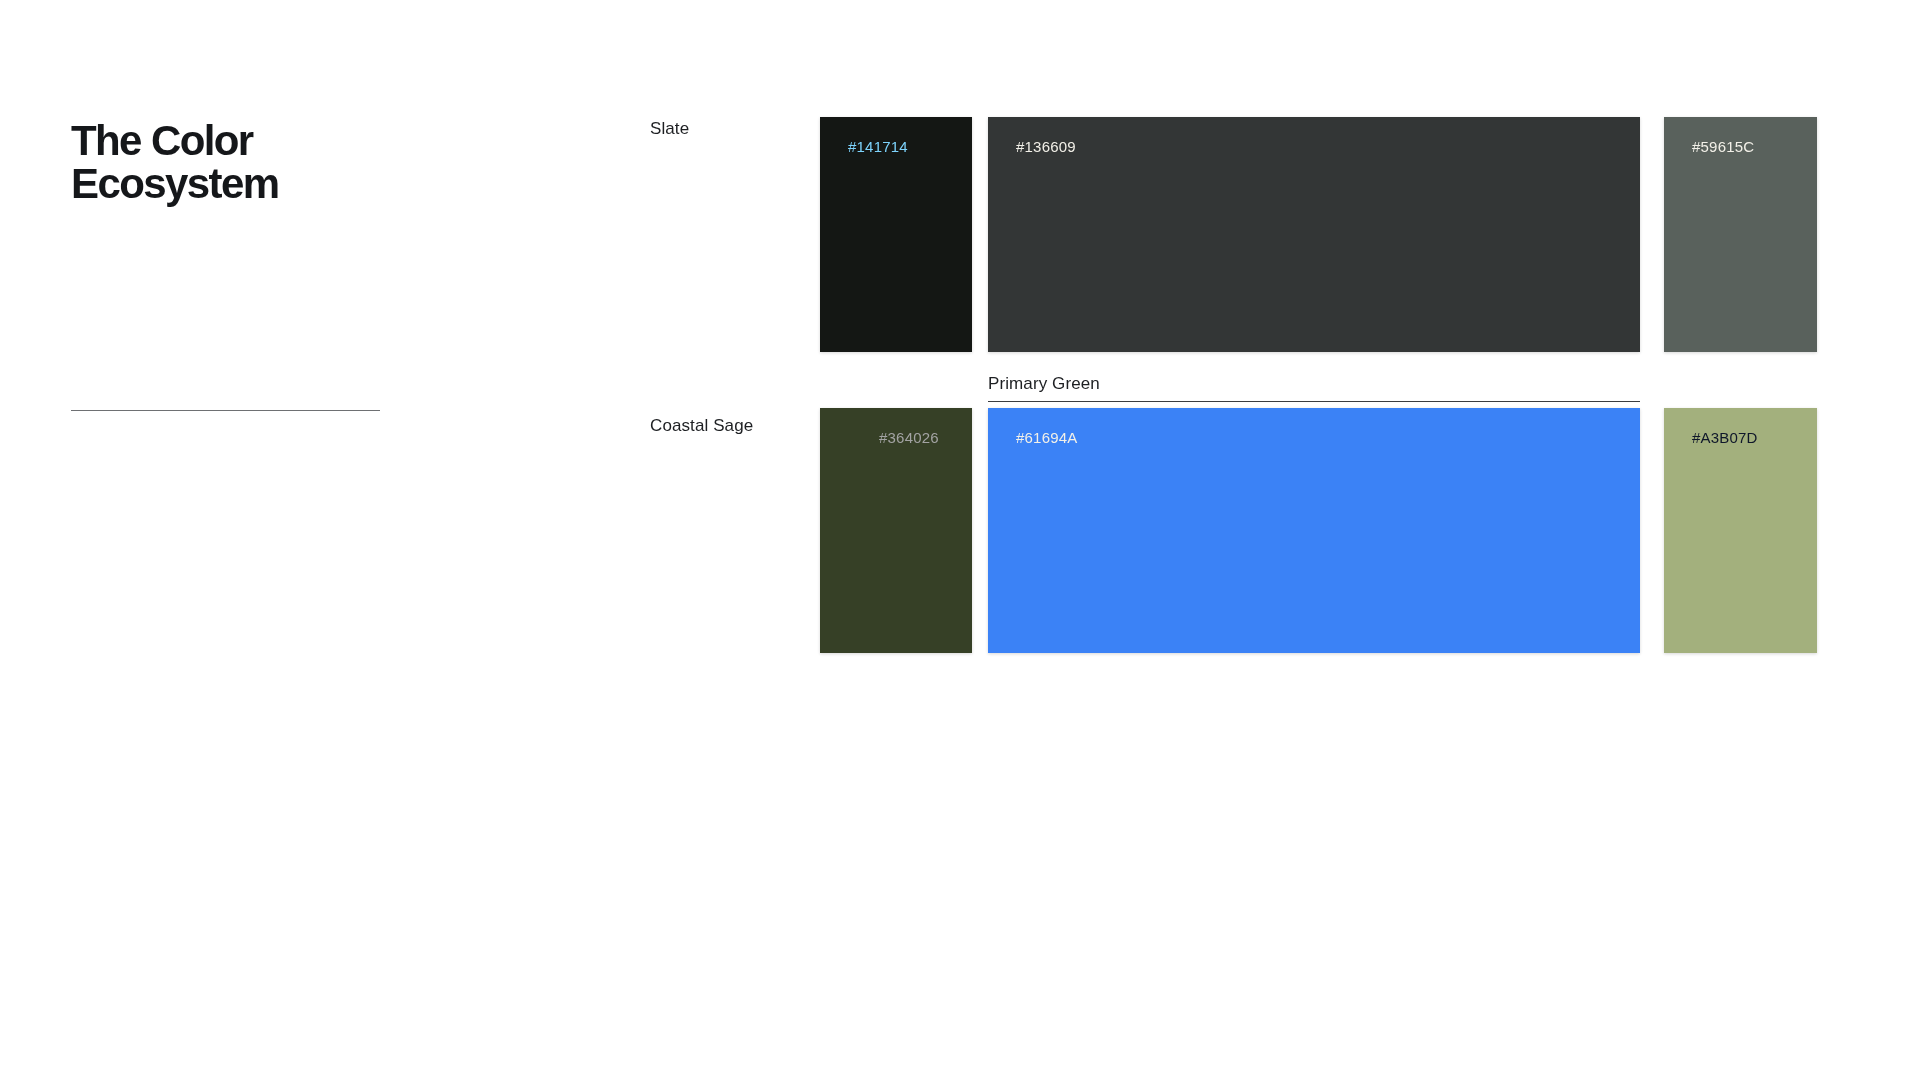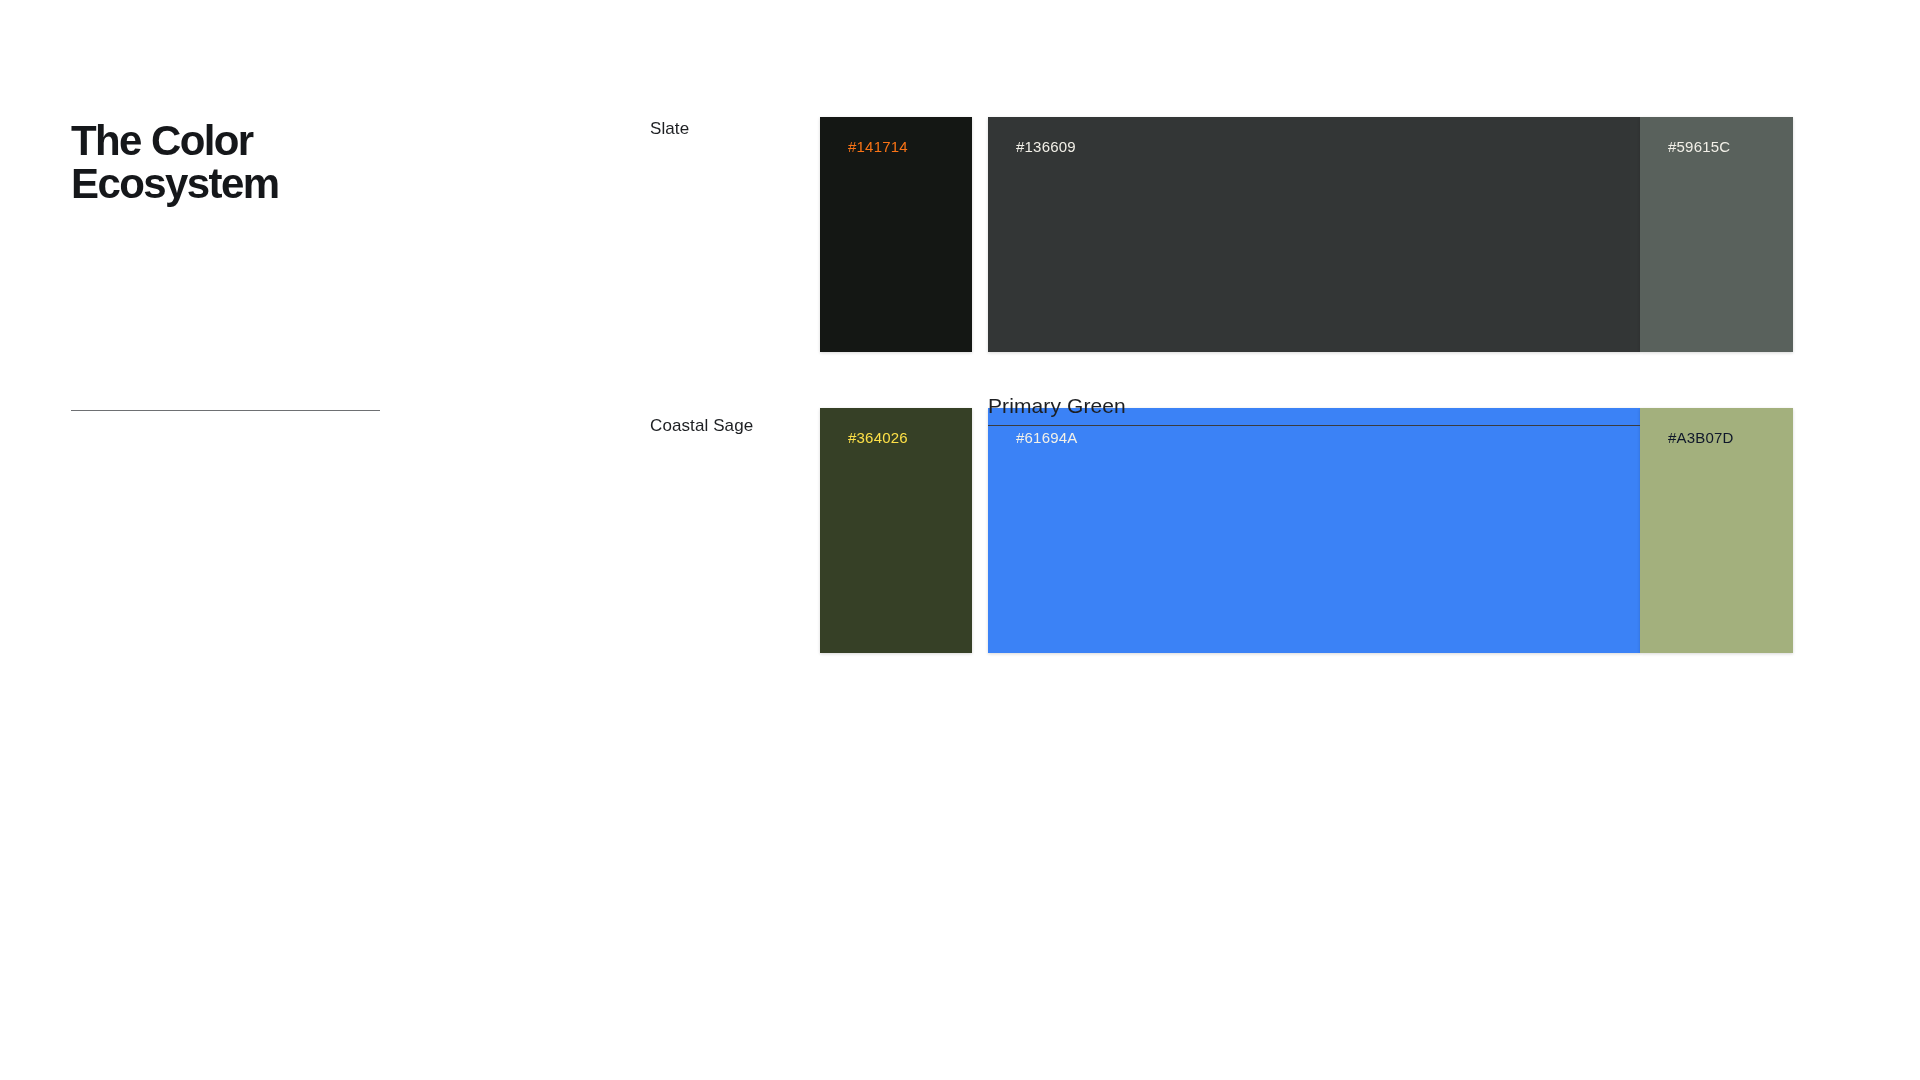--- a/index.html
+++ b/index.html
@@ -86,47 +86,46 @@
 
   .swatch {
     position: absolute;
     top: 0;
     height: 100%;
     box-shadow: 0 1px 3px rgba(0,0,0,0.16);
   }
 
   .swatch.slot-0 { left: 0px;   width: 152px; }
   .swatch.slot-1 { left: 168px; width: 652px; }
-  .swatch.slot-2 { left: 820px; width: 153px; }
+  .swatch.slot-2 { left: 844px; width: 153px; }
 
   .swatch-hex {
     position: absolute;
     top: 21px;
     left: 28px;
     font-size: 15px;
     letter-spacing: 0.2px;
     white-space: nowrap;
   }
 
   
 
   #annotation {
     position: absolute;
     left: 988px;
     top: 374px;
     width: 652px;
   }
 
   #annotation-label {
-    font-size: 21px;
+    font-size: 17px;
     color: #1D1F22;
     letter-spacing: 0.1px;
     white-space: nowrap;
     padding-bottom: 7px;
-    margin-top: 20px;
   }
 
   #annotation-rule {
     width: 652px;
     height: 1px;
     background: #3A3C3F;
   }
 </style>
 </head>
 <body style="background: rgb(255, 255, 255);">
@@ -138,35 +137,35 @@
 Ecosystem</h1>
   </div>
 
   <div id="title-rule" style="background: rgb(110, 112, 115);"></div>
 
   <div id="palette">
       <div class="palette-row" style="top: 117px; height: 235px;">
         <div class="row-label" style="top: 2px;">Slate</div>
         <div class="swatches">
           <div class="swatch slot-0" style="background: rgb(20, 23, 20);">
-            <span class="swatch-hex" style="color: #f97316;">#141714</span>
+            <span class="swatch-hex" style="color: #7dd3fc;">#141714</span>
           </div>
           <div class="swatch slot-1" style="background: rgb(51, 54, 54);">
             <span class="swatch-hex" style="color: rgb(242, 240, 232);">#136609</span>
           </div>
           <div class="swatch slot-2" style="background: rgb(89, 97, 92);">
             <span class="swatch-hex" style="color: rgb(242, 240, 232);">#59615C</span>
           </div>
         </div>
       </div>
       <div class="palette-row" style="top: 408px; height: 245px;">
         <div class="row-label" style="top: 8px;">Coastal Sage</div>
         <div class="swatches">
           <div class="swatch slot-0" style="background: rgb(54, 64, 38);">
-            <span class="swatch-hex" style="color: #fde047;">#364026</span>
+            <span class="swatch-hex" style="color: #a3a3a3; margin-left: 31px;">#364026</span>
           </div>
           <div class="swatch slot-1" style="background: #3b82f6;">
             <span class="swatch-hex" style="color: rgb(242, 240, 232);">#61694A</span>
           </div>
           <div class="swatch slot-2" style="background: rgb(163, 176, 125);">
             <span class="swatch-hex" style="color: #0f172a; text-align: right;">#A3B07D</span>
           </div>
         </div>
       </div>
     </div>

